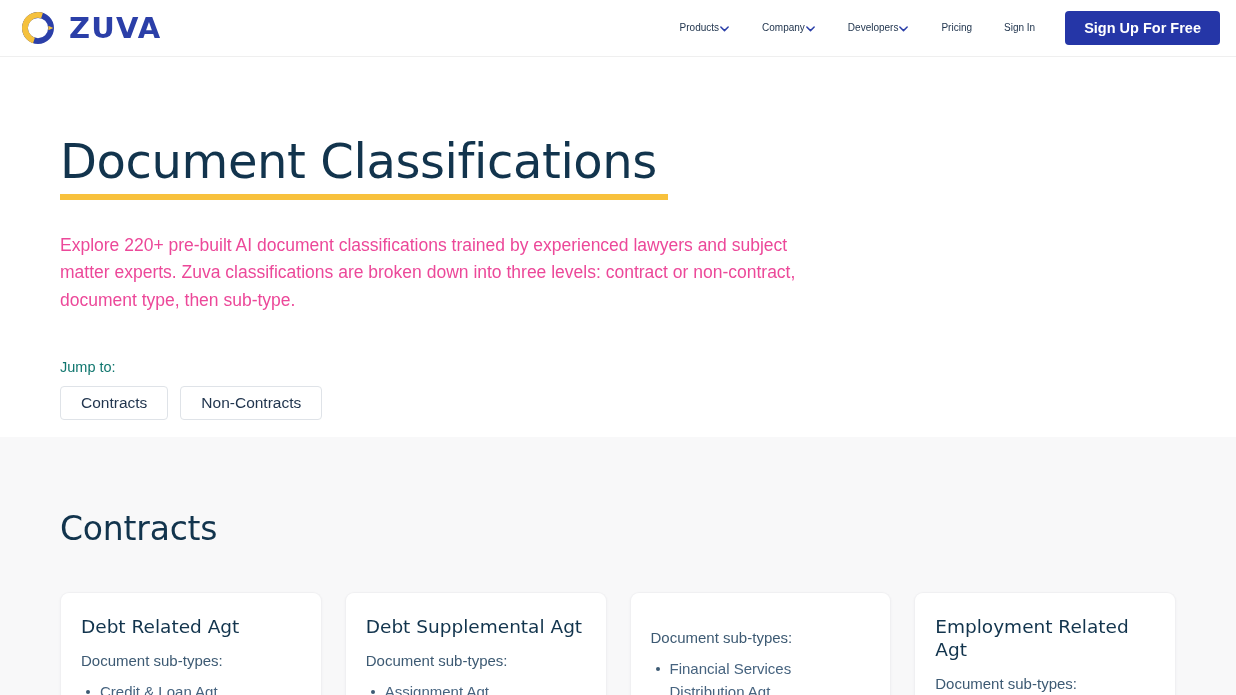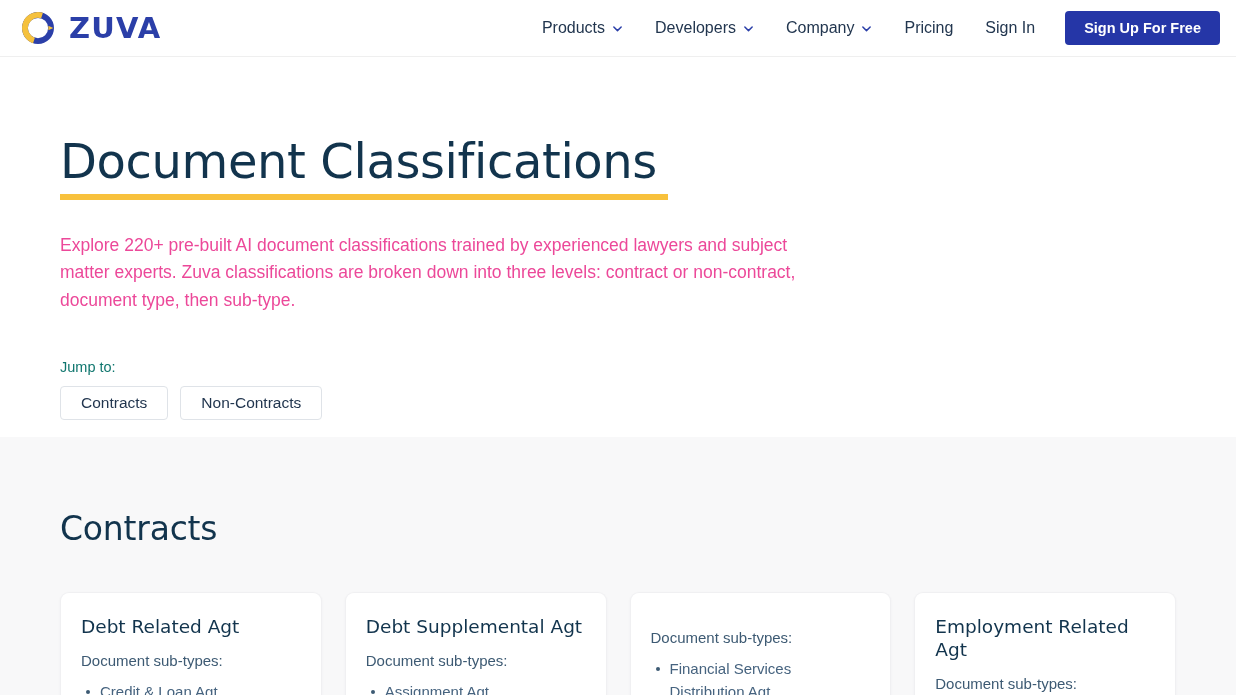--- a/index.html
+++ b/index.html
@@ -65,22 +65,21 @@
     margin-left: auto;
     display: flex;
     align-items: center;
     gap: 0;
     padding-right: 2px;
   }
 
   .nav-item {
     display: flex;
     align-items: center;
-    gap: 7px;
-    font-size: 16px;
+    font-size: 10px;
     color: #22364f;
     padding: 8px 16px;
     cursor: pointer;
     white-space: nowrap;
     line-height: 1;
   }
 
   .caret {
     display: inline-block;
     width: 11px;
@@ -265,30 +264,30 @@
       <div class="nav-item">
         <span>Products</span>
         <span class="caret">
           <svg viewBox="0 0 12 12" width="11" height="11" xmlns="http://www.w3.org/2000/svg">
             <path d="M2 4.3 L6 8.3 L10 4.3" fill="none" stroke="#2b3fa8" stroke-width="1.6" stroke-linecap="round" stroke-linejoin="round"></path>
           </svg>
         </span>
       </div>
 
       <div class="nav-item">
-        <span>Developers</span>
+        <span>Company</span>
         <span class="caret">
           <svg viewBox="0 0 12 12" width="11" height="11" xmlns="http://www.w3.org/2000/svg">
             <path d="M2 4.3 L6 8.3 L10 4.3" fill="none" stroke="#2b3fa8" stroke-width="1.6" stroke-linecap="round" stroke-linejoin="round"></path>
           </svg>
         </span>
       </div>
 
       <div class="nav-item">
-        <span>Company</span>
+        <span>Developers</span>
         <span class="caret">
           <svg viewBox="0 0 12 12" width="11" height="11" xmlns="http://www.w3.org/2000/svg">
             <path d="M2 4.3 L6 8.3 L10 4.3" fill="none" stroke="#2b3fa8" stroke-width="1.6" stroke-linecap="round" stroke-linejoin="round"></path>
           </svg>
         </span>
       </div>
 
       <div class="nav-item">
         <span>Pricing</span>
       </div>

